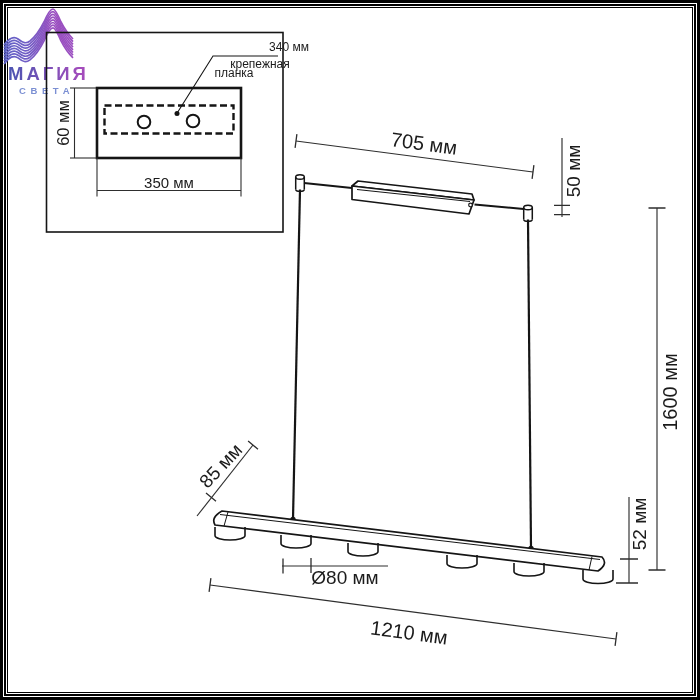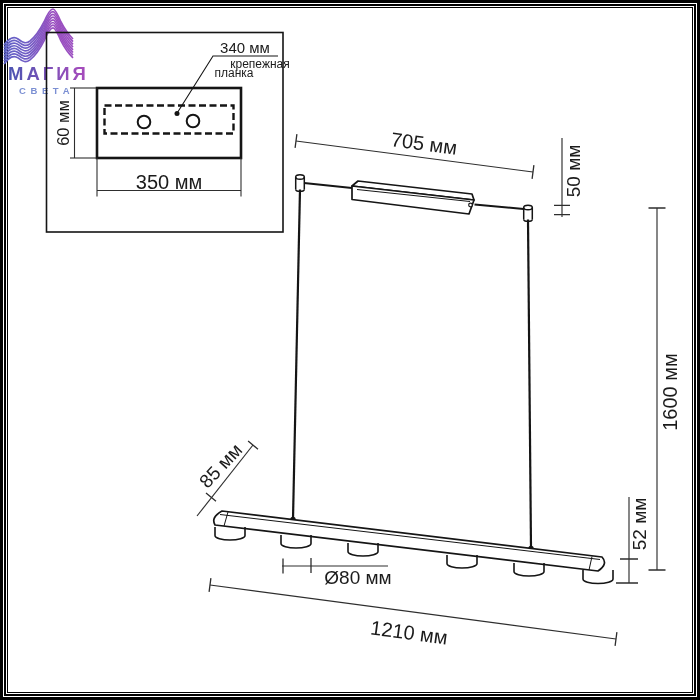--- a/index.html
+++ b/index.html
@@ -12,22 +12,22 @@
   #drawing{position:absolute;left:0;top:0;}
   .lbl{position:absolute;white-space:nowrap;transform:translate(-50%,-50%);
        color:#1b1b1b;}
   .dim-lg{font-size:20px;}
   .dim-md{font-size:19px;}
   .rot-90{transform:translate(-50%,-50%) rotate(-90deg);}
   .rot-705{transform:translate(-50%,-50%) rotate(7.5deg);}
   .rot-1210{transform:translate(-50%,-50%) rotate(7.6deg);}
   .rot-85{transform:translate(-50%,-50%) rotate(-47deg);}
   .ins-sm{font-size:12px;line-height:10px;}
-  .ins-340{font-size:15px;}
-  .ins-350{font-size:20px;}
+  .ins-340{font-size:12px;margin-left:44px;}
+  .ins-350{font-size:15px;}
   .ins-60{font-size:16.5px;transform:translate(-50%,-50%) rotate(-90deg);}
 </style>
 </head>
 <body>
 
 <div class="frame outer"></div>
 <div class="frame mid"></div>
 <div class="frame inner"></div>
 
 <svg id="drawing" width="700" height="700" viewBox="0 0 700 700">
@@ -144,20 +144,20 @@
     <path d="M210,585 L616,639"></path>
     <path d="M210.9,578.1 L209.1,591.9 M616.9,632.1 L615.1,645.9" stroke-width="1.3"></path>
   </g>
 </svg>
 
 <div class="lbl dim-lg rot-705" style="left:424px;top:144px">705 мм</div>
 <div class="lbl dim-md rot-90" style="left:574px;top:171px">50 мм</div>
 <div class="lbl dim-lg rot-90" style="left:670px;top:392px">1600 мм</div>
 <div class="lbl dim-md rot-90" style="left:640px;top:524px">52 мм</div>
 <div class="lbl dim-md rot-85" style="left:221px;top:466px">85 мм</div>
-<div class="lbl dim-md" style="left:358px;top:578px">Ø80 мм</div>
+<div class="lbl dim-md" style="left:345px;top:578px">Ø80 мм</div>
 <div class="lbl dim-lg rot-1210" style="left:409px;top:633px">1210 мм</div>
 
 <div class="lbl ins-340" style="left:245px;top:47px">340 мм</div>
 <div class="lbl ins-sm" style="left:260px;top:64px">крепежная</div>
 <div class="lbl ins-sm" style="left:234px;top:73px">планка</div>
 <div class="lbl ins-60" style="left:63px;top:123px">60 мм</div>
 <div class="lbl ins-350" style="left:169px;top:182px">350 мм</div>
 
 </body></html>

